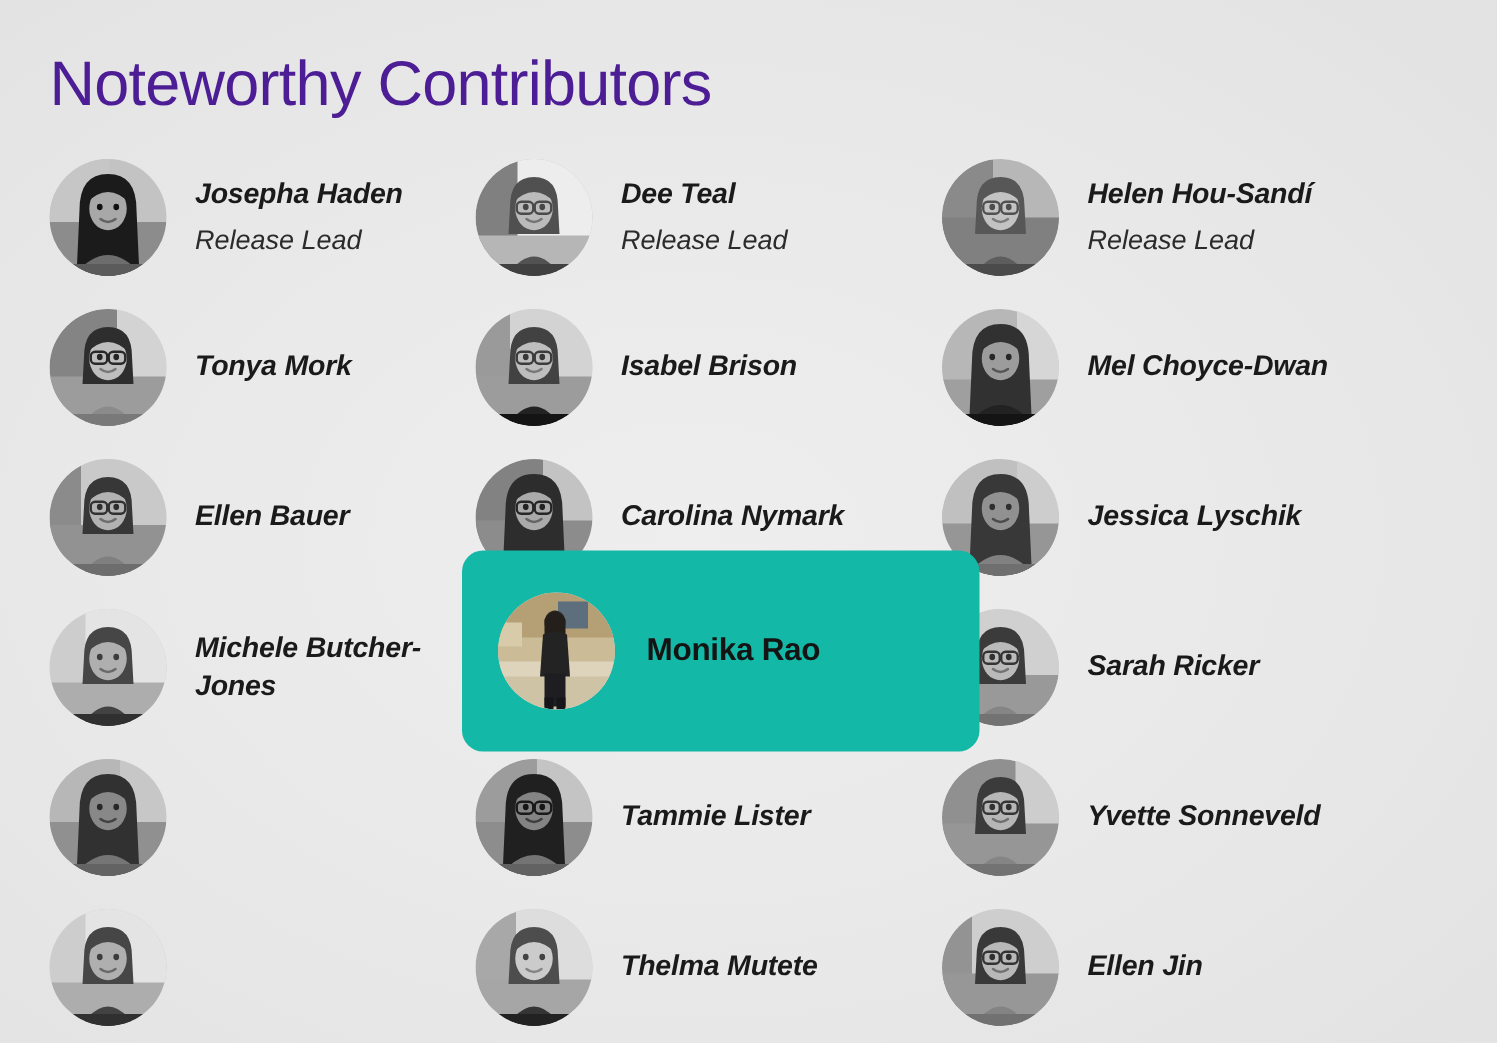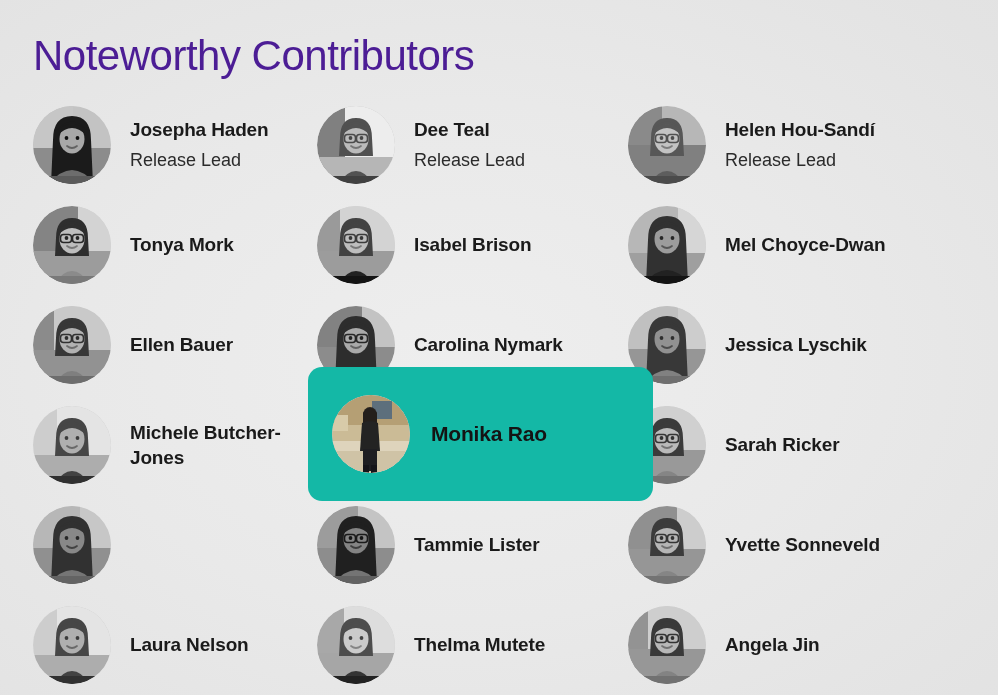--- a/index.html
+++ b/index.html
@@ -30,20 +30,21 @@
     color:#4c1d95;
     white-space:nowrap;
   }
 
   
   .grid {
     position:absolute;
     left:0;
     top:95px;
     width:998px;
+    font-style:italic;
   }
 
   .grid-row {
     display:flex;
     height:100px;
   }
 
   .cell {
     display:flex;
     align-items:center;
@@ -618,23 +619,20 @@
       <path d="M24 30 Q39 14 54 30 L54 24 Q39 12 24 24 Z" fill="rgb(70,70,70)"></path>
       <ellipse cx="33.5" cy="32" rx="1.9" ry="2.1" fill="rgb(60,60,60)"></ellipse>
       <ellipse cx="44.5" cy="32" rx="1.9" ry="2.1" fill="rgb(60,60,60)"></ellipse>
       <path d="M34 40 Q39 44 44 40" stroke="rgb(105,105,105)" stroke-width="1.7" fill="none" stroke-linecap="round"></path>
 
       <path d="M21 78 Q39 52 57 78 Z" fill="rgb(66,66,66)"></path>
       <rect x="0" y="70" width="78" height="8" fill="rgb(48,48,48)"></rect>
     </g>
   </svg>
         </div>
-        <div class="who">
-          <div class="who-name">Laura Nelson</div>
-        </div>
       </div>
       <div class="cell col-1">
         <div class="avatar">
   <svg viewBox="0 0 78 78" preserveAspectRatio="xMidYMid slice">
     <defs>
               <clipPath id="cp16">
                 <circle cx="39" cy="39" r="39"></circle>
               </clipPath>
             </defs>
     <g clip-path="url(#cp16)">
@@ -680,21 +678,21 @@
 
         <rect x="27.5" y="28.5" width="11" height="8" rx="3" fill="none" stroke="rgb(51,51,51)" stroke-width="1.6"></rect>
         <rect x="39.5" y="28.5" width="11" height="8" rx="3" fill="none" stroke="rgb(51,51,51)" stroke-width="1.6"></rect>
         <line x1="38.5" y1="32" x2="39.5" y2="32" stroke="rgb(51,51,51)" stroke-width="1.6"></line>
       <path d="M21 78 Q39 52 57 78 Z" fill="rgb(131,131,131)"></path>
       <rect x="0" y="70" width="78" height="8" fill="rgb(113,113,113)"></rect>
     </g>
   </svg>
         </div>
         <div class="who">
-          <div class="who-name">Angela Jin</div>
+          <div class="who-name">Ellen Jin</div>
         </div>
       </div>
     </div>
   </div>
 
 <div class="focus-card">
   <div class="avatar">
     <svg viewBox="0 0 78 78" preserveAspectRatio="xMidYMid slice">
       <defs>
         <clipPath id="hc">

